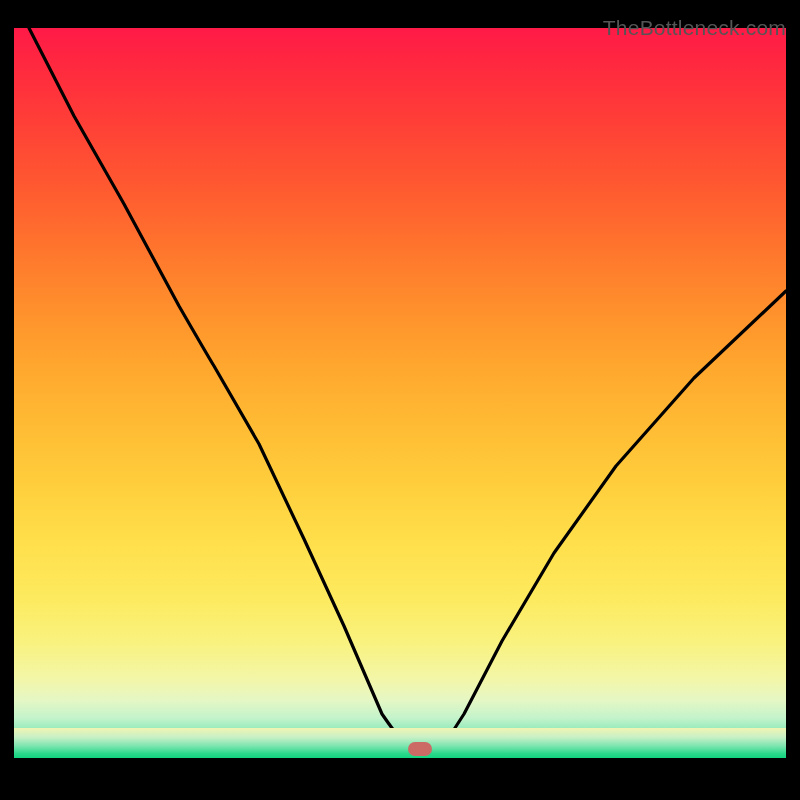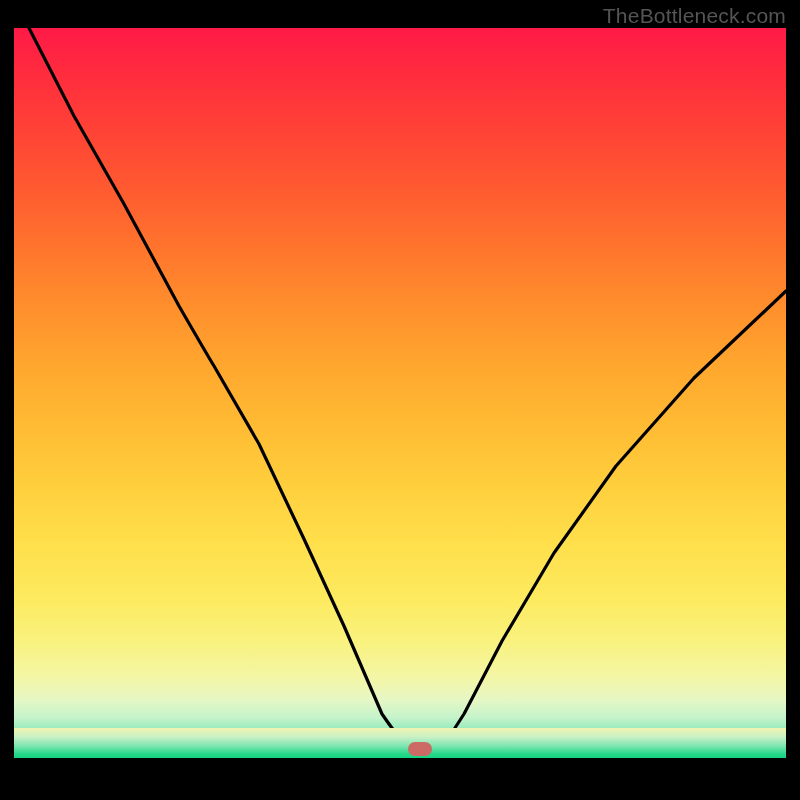--- a/index.html
+++ b/index.html
@@ -5,21 +5,21 @@
   * { margin: 0; padding: 0; box-sizing: border-box; }
   body {
     width: 800px;
     height: 800px;
     background: #000;
     position: relative;
     font-family: Arial, Helvetica, sans-serif;
   }
   .watermark {
     position: absolute;
-    top: 4px;
+    top: 16px;
     right: 14px;
     color: #555;
     font-size: 21px;
     font-weight: 500;
     letter-spacing: 0.2px;
     z-index: 10;
   }
   .frame {
     position: absolute;
     left: 14px;

